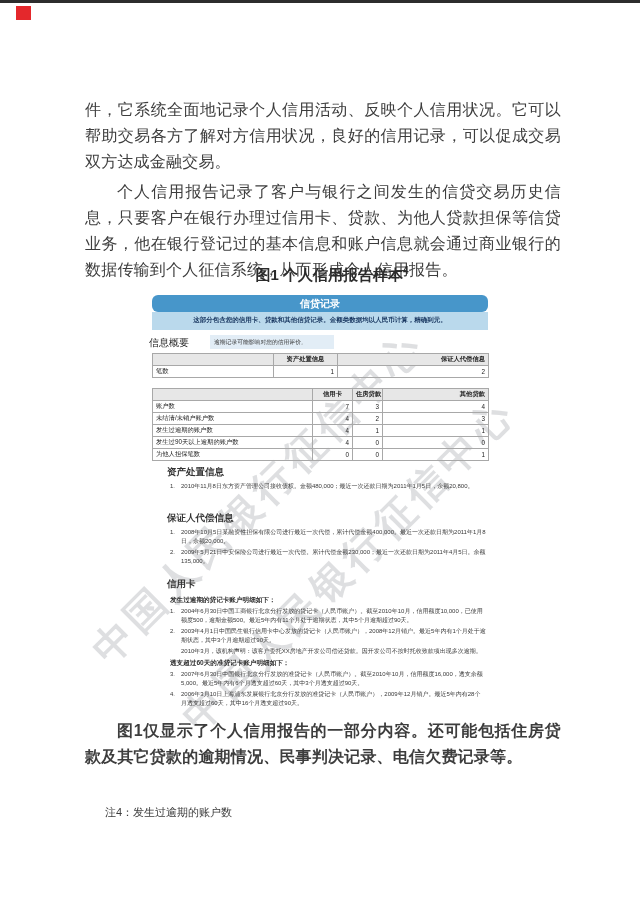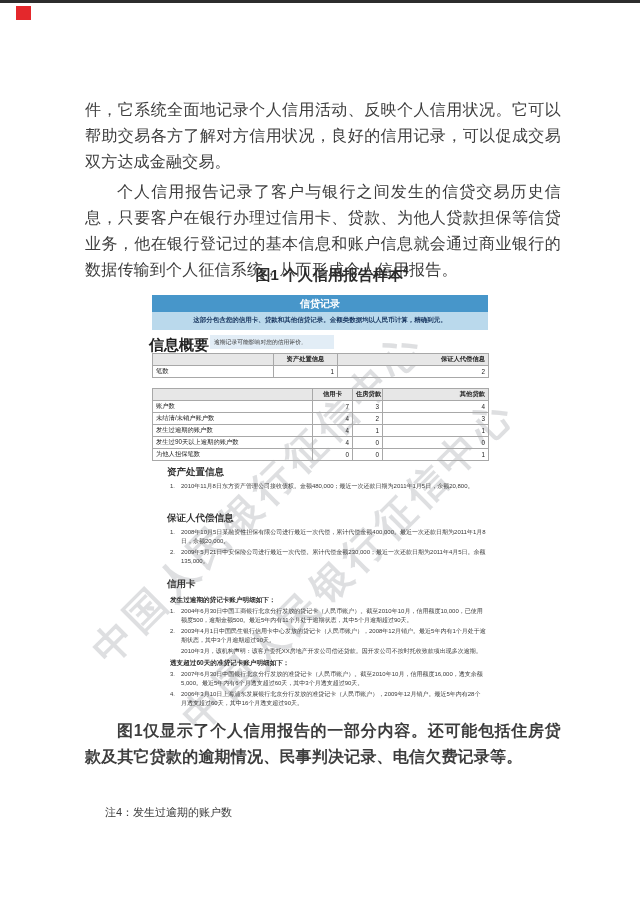--- a/index.html
+++ b/index.html
@@ -16,24 +16,24 @@
   .caption sup { font-size:10px; }
   
   .fig { position:absolute; left:85px; top:292px; width:474px; height:424px; background:#fff; }
   .wm { position:absolute; font-size:40px; letter-spacing:5px; color:rgba(145,150,155,0.30);
         font-weight:bold; white-space:nowrap; transform:rotate(-45deg); transform-origin:0 0;
         pointer-events:none; z-index:0; }
   .wm1 { left:-5px; top:345px; }
   .wm2 { left:85px; top:412px; }
   .figc { position:absolute; z-index:1; }
   .bluebar { left:67px; top:3px; width:336px; height:17px; background:#4796ca; color:#ffffff;
-             font-weight:bold; font-size:10px; text-align:center; line-height:17px; }
+             font-weight:bold; font-size:10px; text-align:center; line-height:17px;border-radius:6px; }
   .bluestrip { left:67px; top:20px; width:336px; height:18px; background:#bad9ec; color:#17355f;
                font-weight:bold; font-size:6.5px; text-align:center; padding-top:4px; }
-  .sumlabel { left:64px; top:44px; font-size:15px; font-weight:bold; color:#222; }
+  .sumlabel { left:64px; top:44px; font-size:10px; font-weight:normal; color:#222; }
   .sumnote { left:125px; top:43px; width:124px; height:14px; background:#e2edf6; color:#333;
              font-size:5.8px; padding:3px 0 0 4px; }
   table.t { border-collapse:collapse; table-layout:fixed; }
   table.t td { border:0.5px solid #a8a8a8; font-size:6.3px; color:#222; padding:1px 3px;
                height:12px; overflow:hidden; white-space:nowrap; }
   table.t tr.hd td { background:#e7e7e7; font-weight:bold; }
   .t1 { position:absolute; left:67px; top:61px; width:336px; }
   .t1 col:nth-child(1){width:121px;} .t1 col:nth-child(2){width:64px;} .t1 col:nth-child(3){width:151px;}
   .t2 { position:absolute; left:67px; top:96px; width:336px; }
   .t2 col:nth-child(1){width:160px;} .t2 col:nth-child(2){width:40px;}

